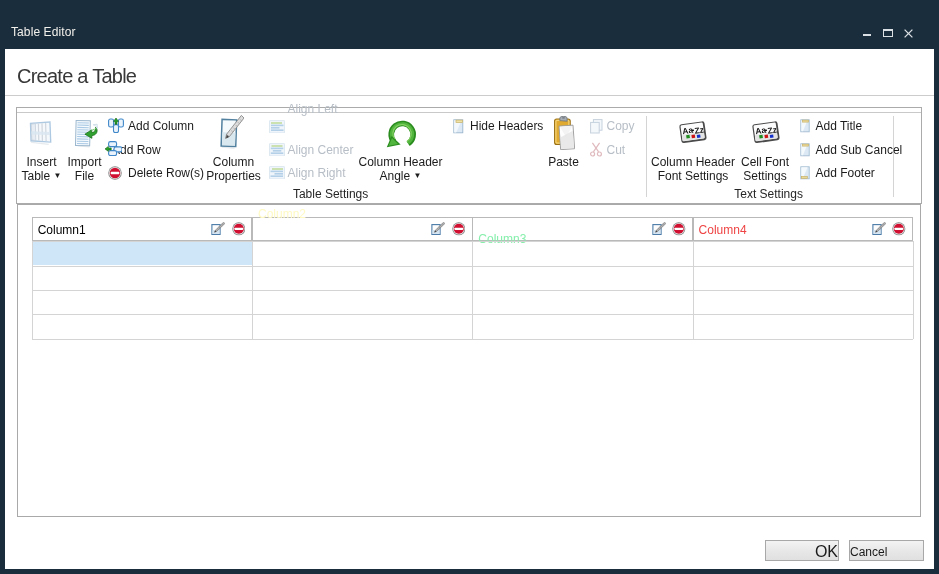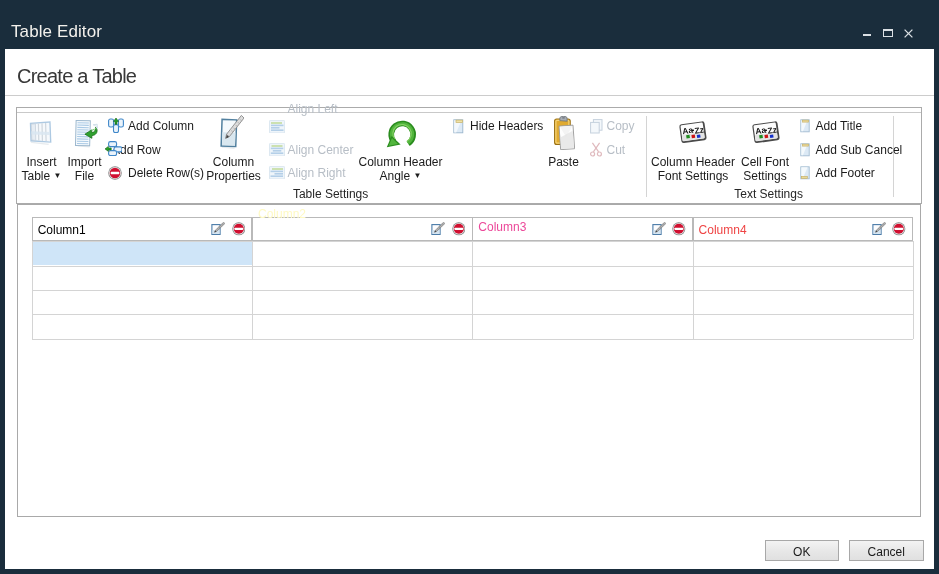--- a/index.html
+++ b/index.html
@@ -3,21 +3,21 @@
 <style>
 *{margin:0;padding:0;box-sizing:border-box}
 html,body{width:939px;height:574px}
 body{position:relative;background:#1a2d3c;font-family:"Liberation Sans",sans-serif;overflow:hidden}
 .a{position:absolute}
 .t12{font-size:12px;line-height:14px;color:#1c1c1c;white-space:nowrap}
 .dis{color:#b7bec6}
 .clbl{text-align:center}
 </style></head><body>
 
-<div class="a" style="left:11px;top:22.5px;font-size:17px;line-height:18px;color:#f3f1ec;letter-spacing:0.1px">Table Editor</div>
+<div class="a" style="left:11px;top:22.5px;font-size:12px;line-height:18px;color:#f3f1ec;letter-spacing:0.1px">Table Editor</div>
 <div class="a" style="left:862.5px;top:34px;width:8px;height:2px;background:#dbe0e4"></div>
 <div class="a" style="left:882.5px;top:28.5px;width:10px;height:8px;border:1px solid #dbe0e4;border-top-width:2px"></div>
 <svg style="position:absolute;left:903.5px;top:28.5px" width="9" height="9" viewBox="0 0 9 9">
     <path d="M0.6 0.6 L8.4 8.4 M8.4 0.6 L0.6 8.4" stroke="#dbe0e4" stroke-width="1.3"></path>
   </svg>
 <div class="a" style="left:5px;top:49px;width:929px;height:519.5px;background:#fff"></div>
 <div class="a" style="left:17px;top:64px;font-size:20px;line-height:25px;letter-spacing:-0.75px;color:#383838">Create a Table</div>
 <div class="a" style="left:5px;top:94.6px;width:929px;height:1px;background:#cccccc"></div>
 <div class="a" style="left:15.5px;top:107px;width:906px;height:96.5px;border:1px solid #ababab;background:#fff"></div>
 <div class="a" style="left:16.5px;top:111.5px;width:904px;height:1px;background:#c9c9c9"></div>
@@ -230,21 +230,21 @@
     <path d="M11 1.7 L12.3 3 M9.4 3.2 L10.7 4.5 M7.8 4.7 L9.1 6 M6.2 6.2 L7.5 7.5" stroke="#8e8e8e" stroke-width="0.6"></path>
     <path d="M4.2 8.4 L5.4 9.6 L3.5 10.3 Z" fill="#3c3c3c"></path>
   </svg>
 <svg style="position:absolute;left:451.8px;top:222.20000000000002px" width="13.6" height="13.6" viewBox="0 0 13.6 13.6">
     <circle cx="6.8" cy="6.8" r="6.55" fill="#878787"></circle>
     <circle cx="6.8" cy="6.8" r="5.8" fill="#e6e6e6"></circle>
     <circle cx="6.8" cy="6.8" r="5.05" fill="#d10f30"></circle>
     <rect x="2.5" y="5.65" width="8.6" height="2.3" rx="0.6" fill="#fff"></rect>
   </svg>
 <div class="a" style="left:472.3px;top:217.4px;width:220.7px;height:23.7px;background:#fff;border:1px solid #b9b9b9"></div>
-<div class="a t12" style="left:478.3px;top:220px;color:#ec4899">Column3</div>
+<div class="a t12" style="left:478.3px;top:232px;color:#86efac">Column3</div>
 <svg style="position:absolute;left:651.6px;top:222.0px" width="14" height="13" viewBox="0 0 14 13">
     <rect x="0.9" y="2.6" width="8.2" height="9.9" fill="#fdfdfe" stroke="#4a7ba8" stroke-width="1.1"></rect>
     <path d="M1.5 8h7v3.9h-7z" fill="#d3e3f0"></path>
     <path d="M12.6 0.2 L13.9 1.5 L5.4 9.6 L3.5 10.3 L4.2 8.4 Z" fill="#b3b3b3" stroke="#777" stroke-width="0.65"></path>
     <path d="M11 1.7 L12.3 3 M9.4 3.2 L10.7 4.5 M7.8 4.7 L9.1 6 M6.2 6.2 L7.5 7.5" stroke="#8e8e8e" stroke-width="0.6"></path>
     <path d="M4.2 8.4 L5.4 9.6 L3.5 10.3 Z" fill="#3c3c3c"></path>
   </svg>
 <svg style="position:absolute;left:672.1px;top:222.20000000000002px" width="13.6" height="13.6" viewBox="0 0 13.6 13.6">
     <circle cx="6.8" cy="6.8" r="6.55" fill="#878787"></circle>
     <circle cx="6.8" cy="6.8" r="5.8" fill="#e6e6e6"></circle>
@@ -270,13 +270,13 @@
 <div class="a" style="left:31.7px;top:241.1px;width:1px;height:97.6px;background:#d4d4d4"></div>
 <div class="a" style="left:252.0px;top:241.1px;width:1px;height:97.6px;background:#d4d4d4"></div>
 <div class="a" style="left:472.3px;top:241.1px;width:1px;height:97.6px;background:#d4d4d4"></div>
 <div class="a" style="left:692.6px;top:241.1px;width:1px;height:97.6px;background:#d4d4d4"></div>
 <div class="a" style="left:912.9px;top:241.1px;width:1px;height:97.6px;background:#d4d4d4"></div>
 <div class="a" style="left:31.7px;top:241.1px;width:881.2px;height:1px;background:#d4d4d4"></div>
 <div class="a" style="left:31.7px;top:265.5px;width:881.2px;height:1px;background:#d4d4d4"></div>
 <div class="a" style="left:31.7px;top:289.9px;width:881.2px;height:1px;background:#d4d4d4"></div>
 <div class="a" style="left:31.7px;top:314.3px;width:881.2px;height:1px;background:#d4d4d4"></div>
 <div class="a" style="left:31.7px;top:338.7px;width:881.2px;height:1px;background:#d4d4d4"></div>
-<div class="a" style="left:764.5px;top:540px;width:74.5px;height:21px;background:linear-gradient(#f3f3f3,#e7e7e7 55%,#e0e0e0);border:1px solid #a8a8a8;font-size:12px;color:#1a1a1a;text-align:center;line-height:22px">OK</div>
-<div class="a" style="left:849px;top:540px;width:74.5px;height:21px;background:linear-gradient(#f3f3f3,#e7e7e7 55%,#e0e0e0);border:1px solid #a8a8a8;font-size:12px;color:#1a1a1a;text-align:center;line-height:22px">Cancel</div>
+<div class="a" style="left:764.5px;top:540px;width:74.5px;height:21px;background:linear-gradient(#f3f3f3,#e7e7e7 55%,#e0e0e0);border:1px solid #a8a8a8;font-size:16px;color:#1a1a1a;text-align:right;line-height:22px">OK</div>
+<div class="a" style="left:849px;top:540px;width:74.5px;height:21px;background:linear-gradient(#f3f3f3,#e7e7e7 55%,#e0e0e0);border:1px solid #a8a8a8;font-size:12px;color:#1a1a1a;line-height:22px">Cancel</div>
 </body></html>

